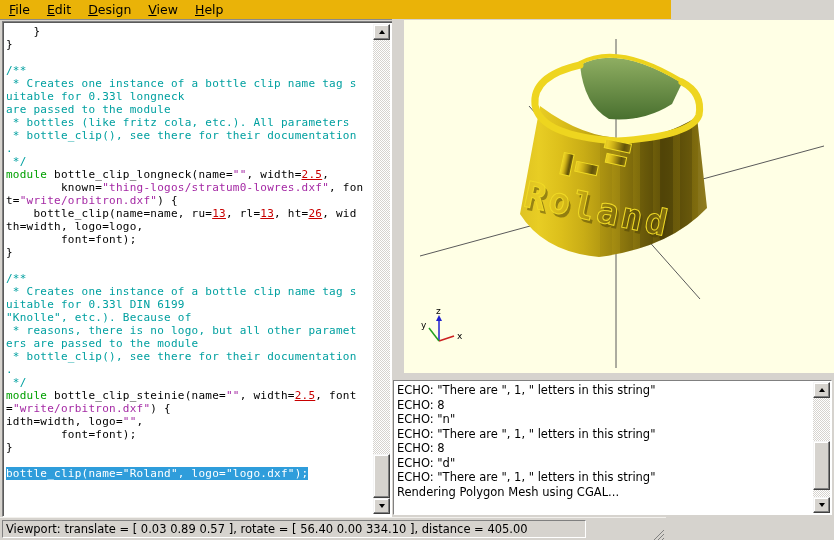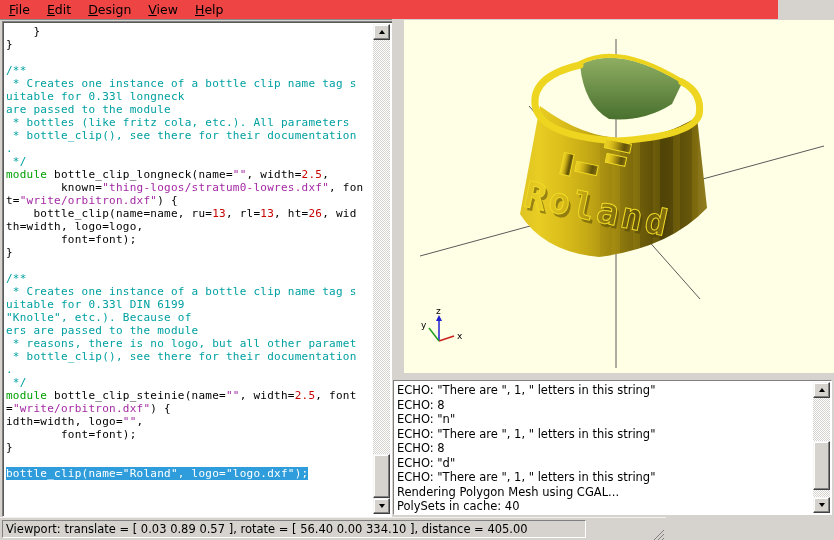--- a/index.html
+++ b/index.html
@@ -1,35 +1,35 @@
 <!DOCTYPE html>
 <html><head>
 <meta charset="utf-8">
 <style>
   html,body{margin:0;padding:0;}
   body{font-family:"DejaVu Sans","Liberation Sans",sans-serif;background:#d6d3ce;}
   .window{position:relative;width:834px;height:540px;background:#d6d3ce;overflow:hidden;}
 
   
-  .menubar{position:absolute;left:0;top:0;width:778px;height:19px;background:#ef4444;
+  .menubar{position:absolute;left:0;top:0;width:671px;height:19px;background:#eab308;
            border-bottom:1px solid #8a8a8a;display:flex;align-items:center;font-size:12.5px;color:#000;}
   .menu-item{padding:1px 8px 2px 8px;margin-left:1px;cursor:default;}
   .menu-item .mn{text-decoration:underline;}
 
   
   .editor-panel{position:absolute;left:2px;top:21px;width:389px;height:494px;background:#fff;
                 border:1px solid;border-color:#808080 #fff #fff #808080;box-shadow:inset 1px 1px 0 #5a5a5a;}
   .editor-content{position:absolute;left:3px;top:3px;right:20px;bottom:2px;overflow:hidden;
                   font-family:"DejaVu Sans Mono","Liberation Mono",monospace;font-size:11px;letter-spacing:0.25px;}
   .code-line{height:13px;line-height:13px;white-space:pre;}
   .tok-pl{color:#000;}
   .tok-cm{color:#00A0A0;}
   .tok-kw{color:#00A000;}
   .tok-st{color:#A428A4;}
-  .tok-nu{color:#C80000;}
+  .tok-nu{color:#C80000;text-decoration:underline;}
   .tok-selw{color:#fff;}
   .sel{background:#2F9DDB;display:inline-block;height:13px;}
 
   
   .scrollbar{position:absolute;width:17px;background:#fff;
     background-image:linear-gradient(45deg,#d6d3ce 25%,transparent 25%,transparent 75%,#d6d3ce 75%),
                      linear-gradient(45deg,#d6d3ce 25%,transparent 25%,transparent 75%,#d6d3ce 75%);
     background-size:2px 2px;background-position:0 0,1px 1px;}
   .editor-sb{right:2px;top:2px;bottom:2px;}
   .console-sb{right:1px;top:1px;bottom:1px;}
@@ -93,22 +93,22 @@
         <div class="code-line"><span class="tok-pl">t=</span><span class="tok-st">"write/orbitron.dxf"</span><span class="tok-pl">) {</span></div>
         <div class="code-line"><span class="tok-pl">    bottle_clip(name=name, ru=</span><span class="tok-nu">13</span><span class="tok-pl">, rl=</span><span class="tok-nu">13</span><span class="tok-pl">, ht=</span><span class="tok-nu">26</span><span class="tok-pl">, wid</span></div>
         <div class="code-line"><span class="tok-pl">th=width, logo=logo,</span></div>
         <div class="code-line"><span class="tok-pl">        font=font);</span></div>
         <div class="code-line"><span class="tok-pl">}</span></div>
         <div class="code-line"><span class="tok-pl"></span></div>
         <div class="code-line"><span class="tok-cm">/**</span></div>
         <div class="code-line"><span class="tok-cm"> * Creates one instance of a bottle clip name tag s</span></div>
         <div class="code-line"><span class="tok-cm">uitable for 0.33l DIN 6199</span></div>
         <div class="code-line"><span class="tok-cm">"Knolle", etc.). Because of</span></div>
+        <div class="code-line"><span class="tok-cm"> * reasons, there is no logo, but all other paramet</span></div>
         <div class="code-line"><span class="tok-cm">ers are passed to the module</span></div>
-        <div class="code-line"><span class="tok-cm"> * reasons, there is no logo, but all other paramet</span></div>
         <div class="code-line"><span class="tok-cm"> * bottle_clip(), see there for their documentation</span></div>
         <div class="code-line"><span class="tok-cm">.</span></div>
         <div class="code-line"><span class="tok-cm"> */</span></div>
         <div class="code-line"><span class="tok-kw">module</span><span class="tok-pl"> bottle_clip_steinie(name=</span><span class="tok-st">""</span><span class="tok-pl">, width=</span><span class="tok-nu">2.5</span><span class="tok-pl">, font</span></div>
         <div class="code-line"><span class="tok-pl">=</span><span class="tok-st">"write/orbitron.dxf"</span><span class="tok-pl">) {</span></div>
         <div class="code-line"><span class="tok-pl">idth=width, logo=</span><span class="tok-st">""</span><span class="tok-pl">,</span></div>
         <div class="code-line"><span class="tok-pl">        font=font);</span></div>
         <div class="code-line"><span class="tok-pl">}</span></div>
         <div class="code-line"><span class="tok-pl"></span></div>
         <div class="code-line"><span class="sel"><span class="tok-selw">bottle_clip(name="Roland", logo="logo.dxf");</span></span></div>
@@ -195,21 +195,20 @@
     <div class="console-panel">
       <div class="console-content">
           <div class="console-line">ECHO: "There are ", 1, " letters in this string"</div>
           <div class="console-line">ECHO: 8</div>
           <div class="console-line">ECHO: "n"</div>
           <div class="console-line">ECHO: "There are ", 1, " letters in this string"</div>
           <div class="console-line">ECHO: 8</div>
           <div class="console-line">ECHO: "d"</div>
           <div class="console-line">ECHO: "There are ", 1, " letters in this string"</div>
           <div class="console-line">Rendering Polygon Mesh using CGAL...</div>
-          <div class="console-line">PolySets in cache: 40</div>
         </div>
       <div class="scrollbar console-sb">
         <div class="sb-btn up">
             <span class="arr-up"></span>
           </div>
         <div class="sb-thumb console-thumb"></div>
         <div class="sb-btn down">
             <span class="arr-down"></span>
           </div>
       </div>

